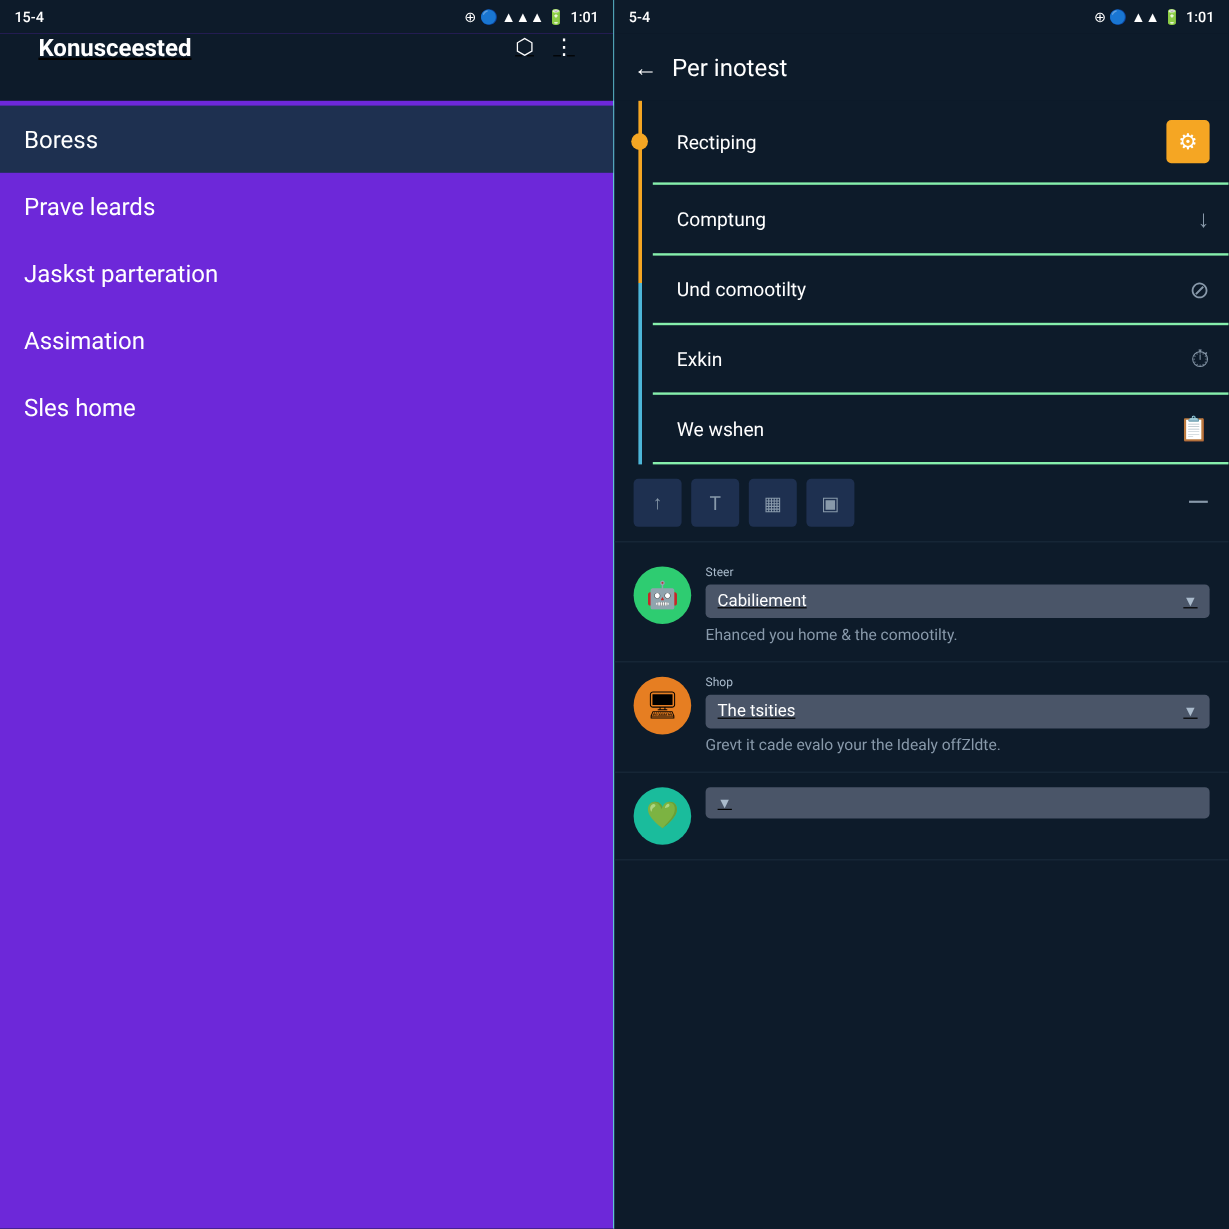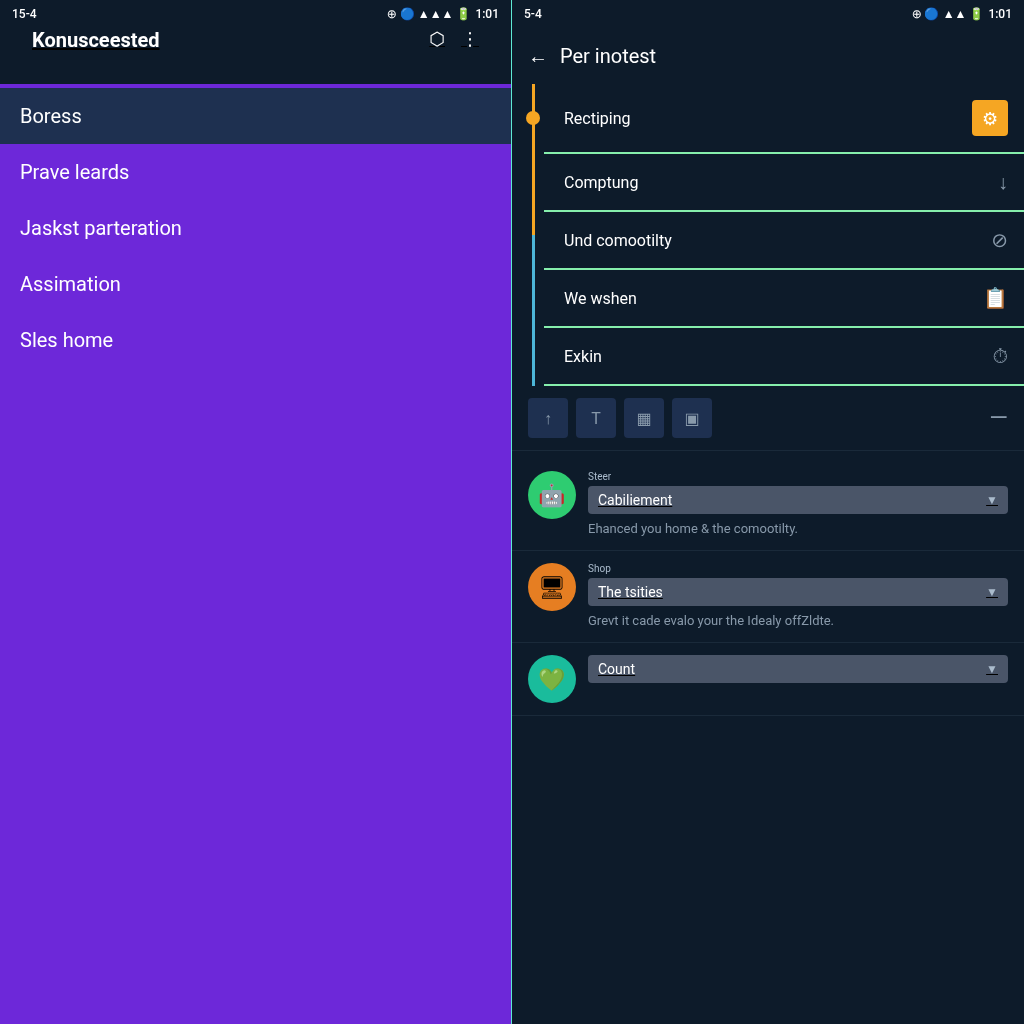--- a/index.html
+++ b/index.html
@@ -353,27 +353,27 @@
       <span class="menu-item-text">Comptung</span>
       <span class="menu-item-icon">↓</span>
     </div>
 
     <div class="menu-item">
       <span class="menu-item-text">Und comootilty</span>
       <span class="menu-item-icon">⊘</span>
     </div>
 
     <div class="menu-item">
+      <span class="menu-item-text">Exkin</span>
+      <span class="menu-item-icon">⏱</span>
+    </div>
+
+    <div class="menu-item">
       <span class="menu-item-text">We wshen</span>
       <span class="menu-item-icon">📋</span>
-    </div>
-
-    <div class="menu-item">
-      <span class="menu-item-text">Exkin</span>
-      <span class="menu-item-icon">⏱</span>
     </div>
   </div>
 
   <div class="toolbar-section">
     <div class="toolbar-buttons">
       <div class="toolbar-btn">↑</div>
       <div class="toolbar-btn">T</div>
       <div class="toolbar-btn">▦</div>
       <div class="toolbar-btn">▣</div>
     </div>
@@ -403,20 +403,19 @@
           <span class="dropdown-arrow">▼</span>
         </div>
         <div class="app-description">Grevt it cade evalo your the Idealy offZldte.</div>
       </div>
     </div>
 
     <div class="app-item">
       <div class="app-icon-circle app-icon-teal">💚</div>
       <div class="app-content">
         <div class="dropdown-row">
-          <span class="dropdown-row-text">Count</span>
           <span class="dropdown-arrow">▼</span>
         </div>
       </div>
     </div>
 
   </div>
 </div>
 
 </body></html>

